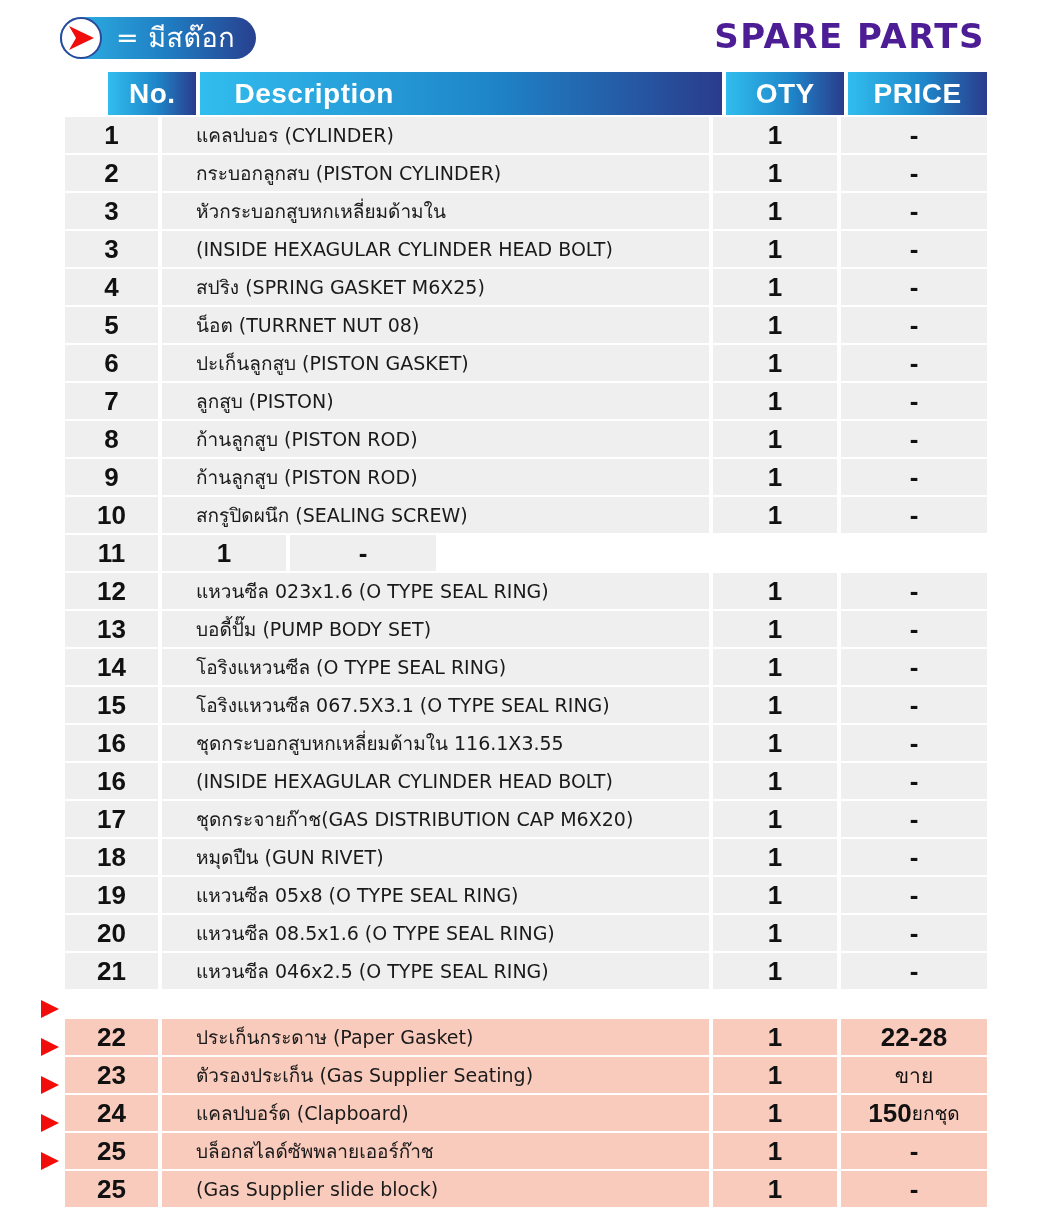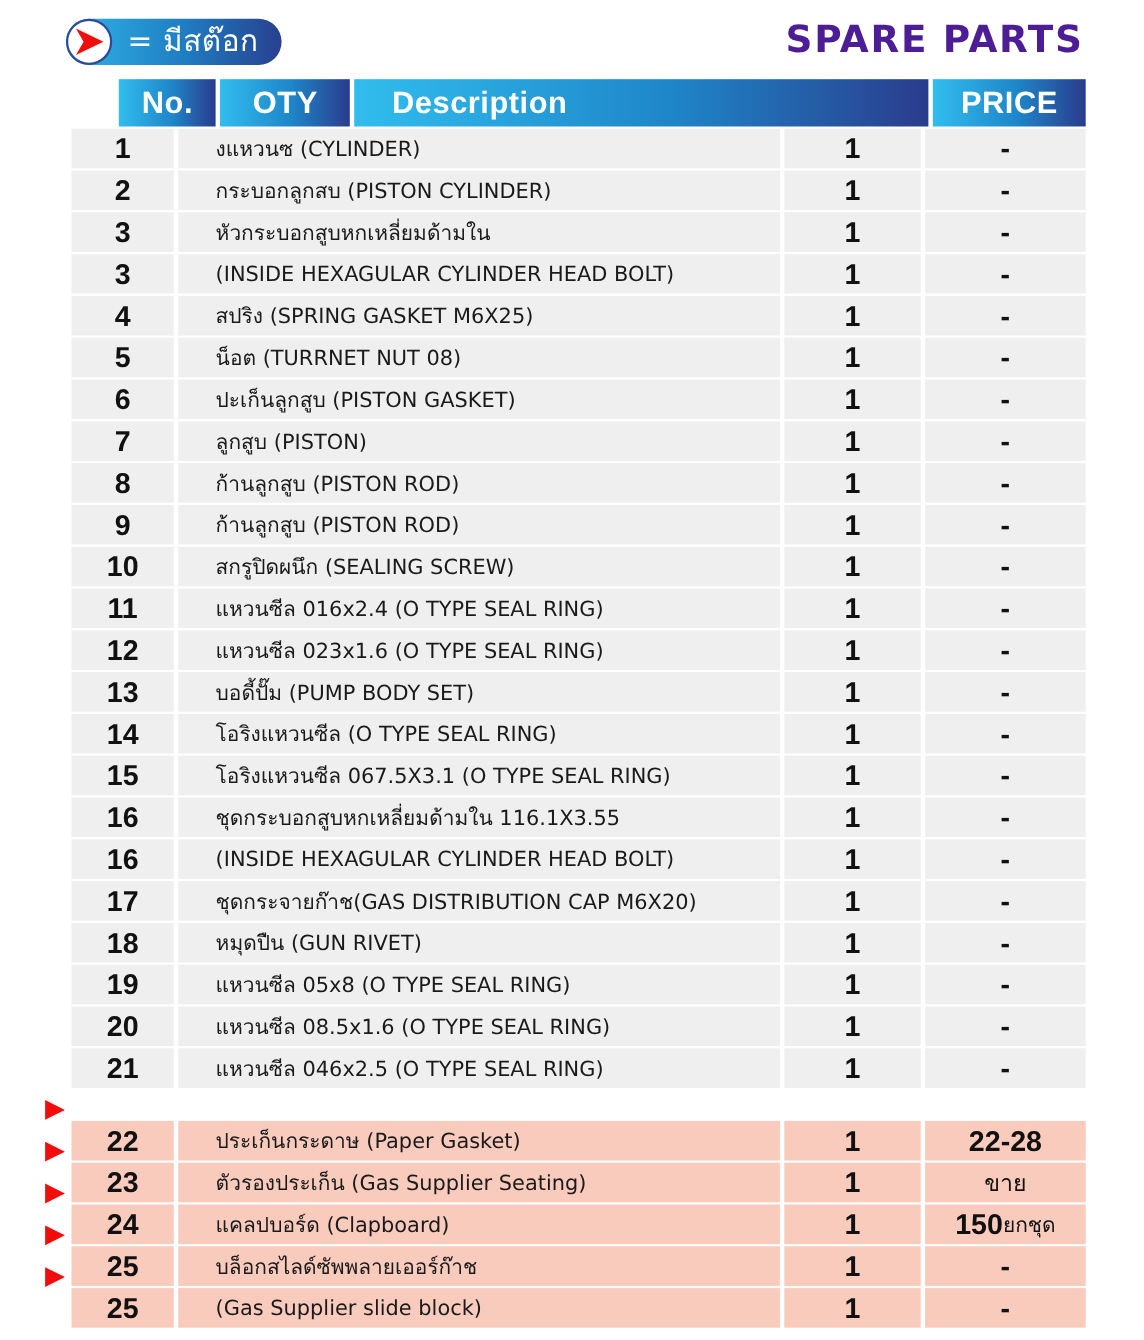--- a/index.html
+++ b/index.html
@@ -73,28 +73,28 @@
     </svg>
   </div>
   <span class="legend-text">= มีสต๊อก</span>
 </div>
 
 <div class="page-title">SPARE PARTS</div>
 
 <div class="table">
   <div class="hrow">
     <div class="hcell c-no">No.</div>
+    <div class="hcell c-desc">Description</div>
     <div class="hcell c-qty">OTY</div>
-    <div class="hcell c-desc">Description</div>
     <div class="hcell c-price">PRICE</div>
   </div>
   <div id="rows">
       <div class="row">
         <div class="cell c-no">1</div>
-        <div class="cell c-desc">งแหวนซ (CYLINDER)</div>
+        <div class="cell c-desc">แคลปบอร (CYLINDER)</div>
         <div class="cell c-qty">1</div>
         <div class="cell c-price">
           <span>-</span>
         </div>
       </div>
       <div class="row">
         <div class="cell c-no">2</div>
         <div class="cell c-desc">กระบอกลูกสบ (PISTON CYLINDER)</div>
         <div class="cell c-qty">1</div>
         <div class="cell c-price">
@@ -168,21 +168,20 @@
       <div class="row">
         <div class="cell c-no">10</div>
         <div class="cell c-desc">สกรูปิดผนึก (SEALING SCREW)</div>
         <div class="cell c-qty">1</div>
         <div class="cell c-price">
           <span>-</span>
         </div>
       </div>
       <div class="row">
         <div class="cell c-no">11</div>
-        <div class="cell c-desc">แหวนซีล 016x2.4 (O TYPE SEAL RING)</div>
         <div class="cell c-qty">1</div>
         <div class="cell c-price">
           <span>-</span>
         </div>
       </div>
       <div class="row">
         <div class="cell c-no">12</div>
         <div class="cell c-desc">แหวนซีล 023x1.6 (O TYPE SEAL RING)</div>
         <div class="cell c-qty">1</div>
         <div class="cell c-price">

